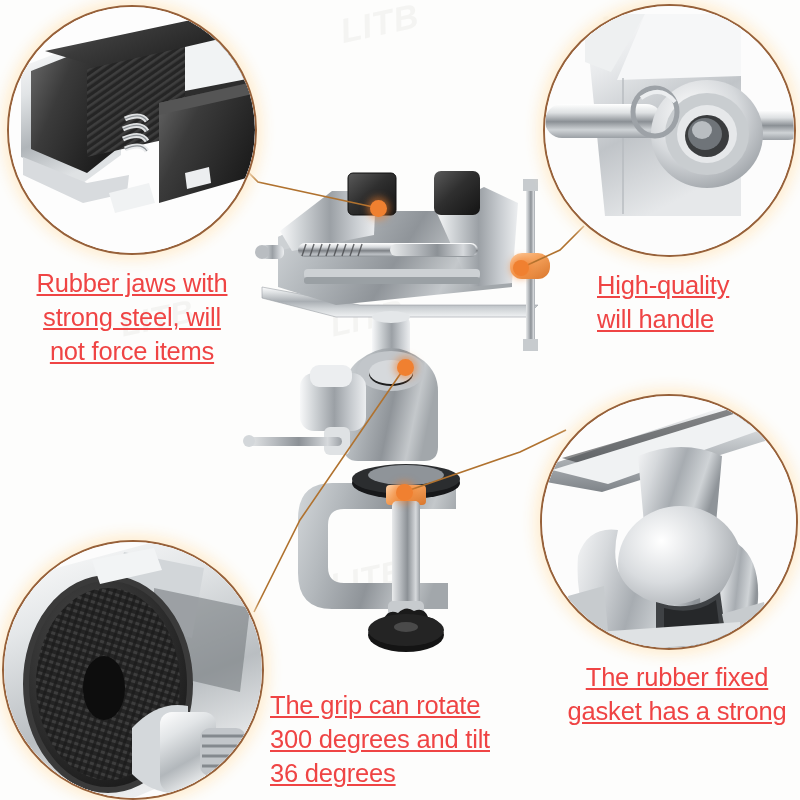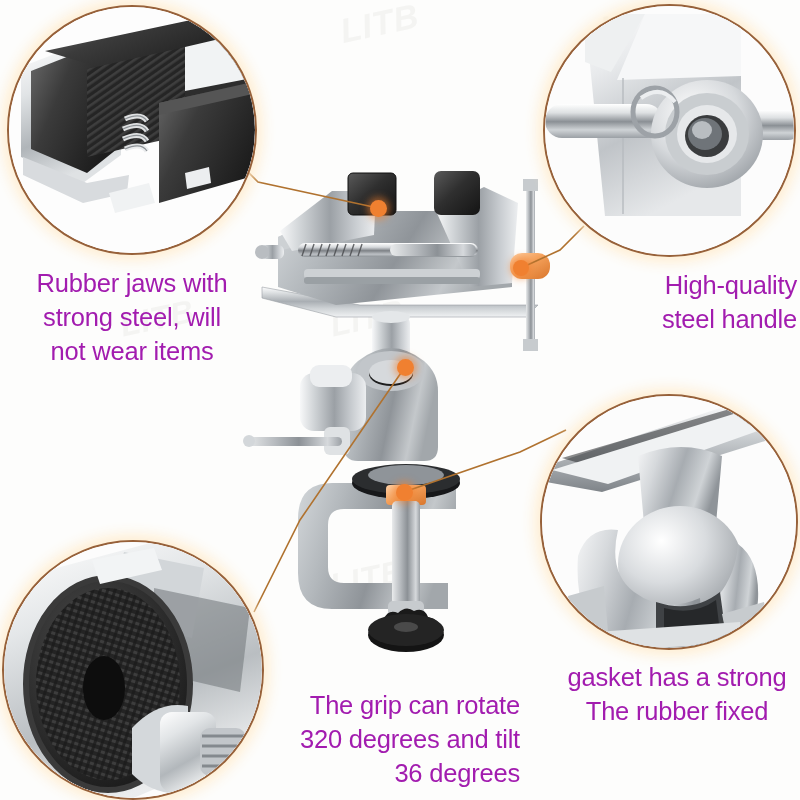--- a/index.html
+++ b/index.html
@@ -11,24 +11,24 @@
       letter-spacing:1px;user-select:none;pointer-events:none;}
 
   
   .circle{position:absolute;border-radius:50%;overflow:hidden;
           box-sizing:border-box;border:2px solid #97613a;
           box-shadow:0 0 14px 5px rgba(255,236,205,.95);
           background:#ffffff;}
   .circle .inner{position:absolute;inset:0;border-radius:50%;overflow:hidden;}
 
   
-  .cap{position:absolute;color:#a21caf;font-size:25.5px;line-height:34px;
-       font-family:"Liberation Sans",sans-serif;letter-spacing:-.2px;}
+  .cap{position:absolute;color:#ef4444;font-size:25.5px;line-height:34px;
+       font-family:"Liberation Sans",sans-serif;letter-spacing:-.2px;text-decoration:underline;}
   .cap.c{text-align:center;}
-  .cap.l{text-align:right;}
+  .cap.l{text-align:left;}
 
   
   svg.leaders{position:absolute;left:0;top:0;width:800px;height:800px;
               pointer-events:none;}
   .dot{position:absolute;border-radius:50%;background:#f08030;
        box-shadow:0 0 7px 3px rgba(240,128,48,.55);}
 
   
   #product{position:absolute;left:240px;top:165px;width:340px;height:500px;}
 </style>
@@ -235,21 +235,21 @@
         <path d="M100,186 L140,176 L146,196 L106,206 Z" fill="#f0f2f3"></path>
         <path d="M176,166 L200,160 L202,176 L178,182 Z" fill="#eceef0"></path>
       </svg>
     </div>
   </div>
   <div class="dot" style="left:370px;top:200px;width:17px;height:17px;"></div>
 
   <div class="cap c" id="cap1" style="left:12px;top:266px;width:240px;">
       <div>Rubber jaws with</div>
       <div>strong steel, will</div>
-      <div>not wear items</div>
+      <div>not force items</div>
     </div>
 
   <div class="circle" id="c2" style="left:543px;top:4px;width:253px;height:253px;">
     <div class="inner">
       <svg viewBox="0 0 253 253" width="253" height="253">
         <defs>
           <linearGradient id="h1" x1="0" y1="0" x2="0.4" y2="1">
             <stop offset="0%" stop-color="#ffffff"></stop>
             <stop offset="28%" stop-color="#e8eaec"></stop>
             <stop offset="62%" stop-color="#c0c4c8"></stop>
@@ -287,21 +287,21 @@
 
         <ellipse cx="110" cy="106" rx="22" ry="24" fill="none" stroke="#9da2a7" stroke-width="5"></ellipse>
         <path d="M96,92 q20,-14 34,4" fill="none" stroke="#eceef0" stroke-width="4"></path>
       </svg>
     </div>
   </div>
   <div class="dot" style="left:513px;top:260px;width:16px;height:16px;"></div>
 
   <div class="cap l" id="cap2" style="left:597px;top:268px;width:200px;">
       <div>High-quality</div>
-      <div>steel handle</div>
+      <div>will handle</div>
     </div>
 
   <div class="circle" id="c3" style="left:2px;top:540px;width:262px;height:260px;">
     <div class="inner">
       <svg viewBox="0 0 262 260" width="262" height="260">
         <defs>
           <radialGradient id="p1" cx="0.4" cy="0.35" r="0.8">
             <stop offset="0%" stop-color="#4d4d4d"></stop>
             <stop offset="60%" stop-color="#2b2b2b"></stop>
             <stop offset="100%" stop-color="#111111"></stop>
@@ -340,21 +340,21 @@
         </g>
 
         <path d="M88,18 L150,6 L158,28 L96,42 Z" fill="#f2f4f5"></path>
       </svg>
     </div>
   </div>
   <div class="dot" style="left:397px;top:359px;width:17px;height:17px;"></div>
 
   <div class="cap l" id="cap3" style="left:270px;top:688px;width:250px;">
       <div>The grip can rotate</div>
-      <div>320 degrees and tilt</div>
+      <div>300 degrees and tilt</div>
       <div>36 degrees</div>
     </div>
 
   <div class="circle" id="c4" style="left:540px;top:394px;width:258px;height:256px;">
     <div class="inner">
       <svg viewBox="0 0 258 256" width="258" height="256">
         <defs>
           <linearGradient id="b1" x1="0" y1="0" x2="1" y2="0.3">
             <stop offset="0%" stop-color="#f4f5f6"></stop>
             <stop offset="25%" stop-color="#d6d9dc"></stop>
@@ -391,17 +391,17 @@
 
         <path d="M26,200 L62,190 L66,236 L30,242 Z" fill="#c7cbce"></path>
         <path d="M180,218 L222,206 L228,240 L186,248 Z" fill="#c7cbce"></path>
         <path d="M54,236 L198,226 L200,248 L56,254 Z" fill="#dfe2e4"></path>
       </svg>
     </div>
   </div>
   <div class="dot" style="left:396px;top:484px;width:17px;height:17px;"></div>
 
   <div class="cap c" id="cap4" style="left:554px;top:660px;width:246px;">
+      <div>The rubber fixed</div>
       <div>gasket has a strong</div>
-      <div>The rubber fixed</div>
     </div>
 
 </div>
 
 </body></html>

